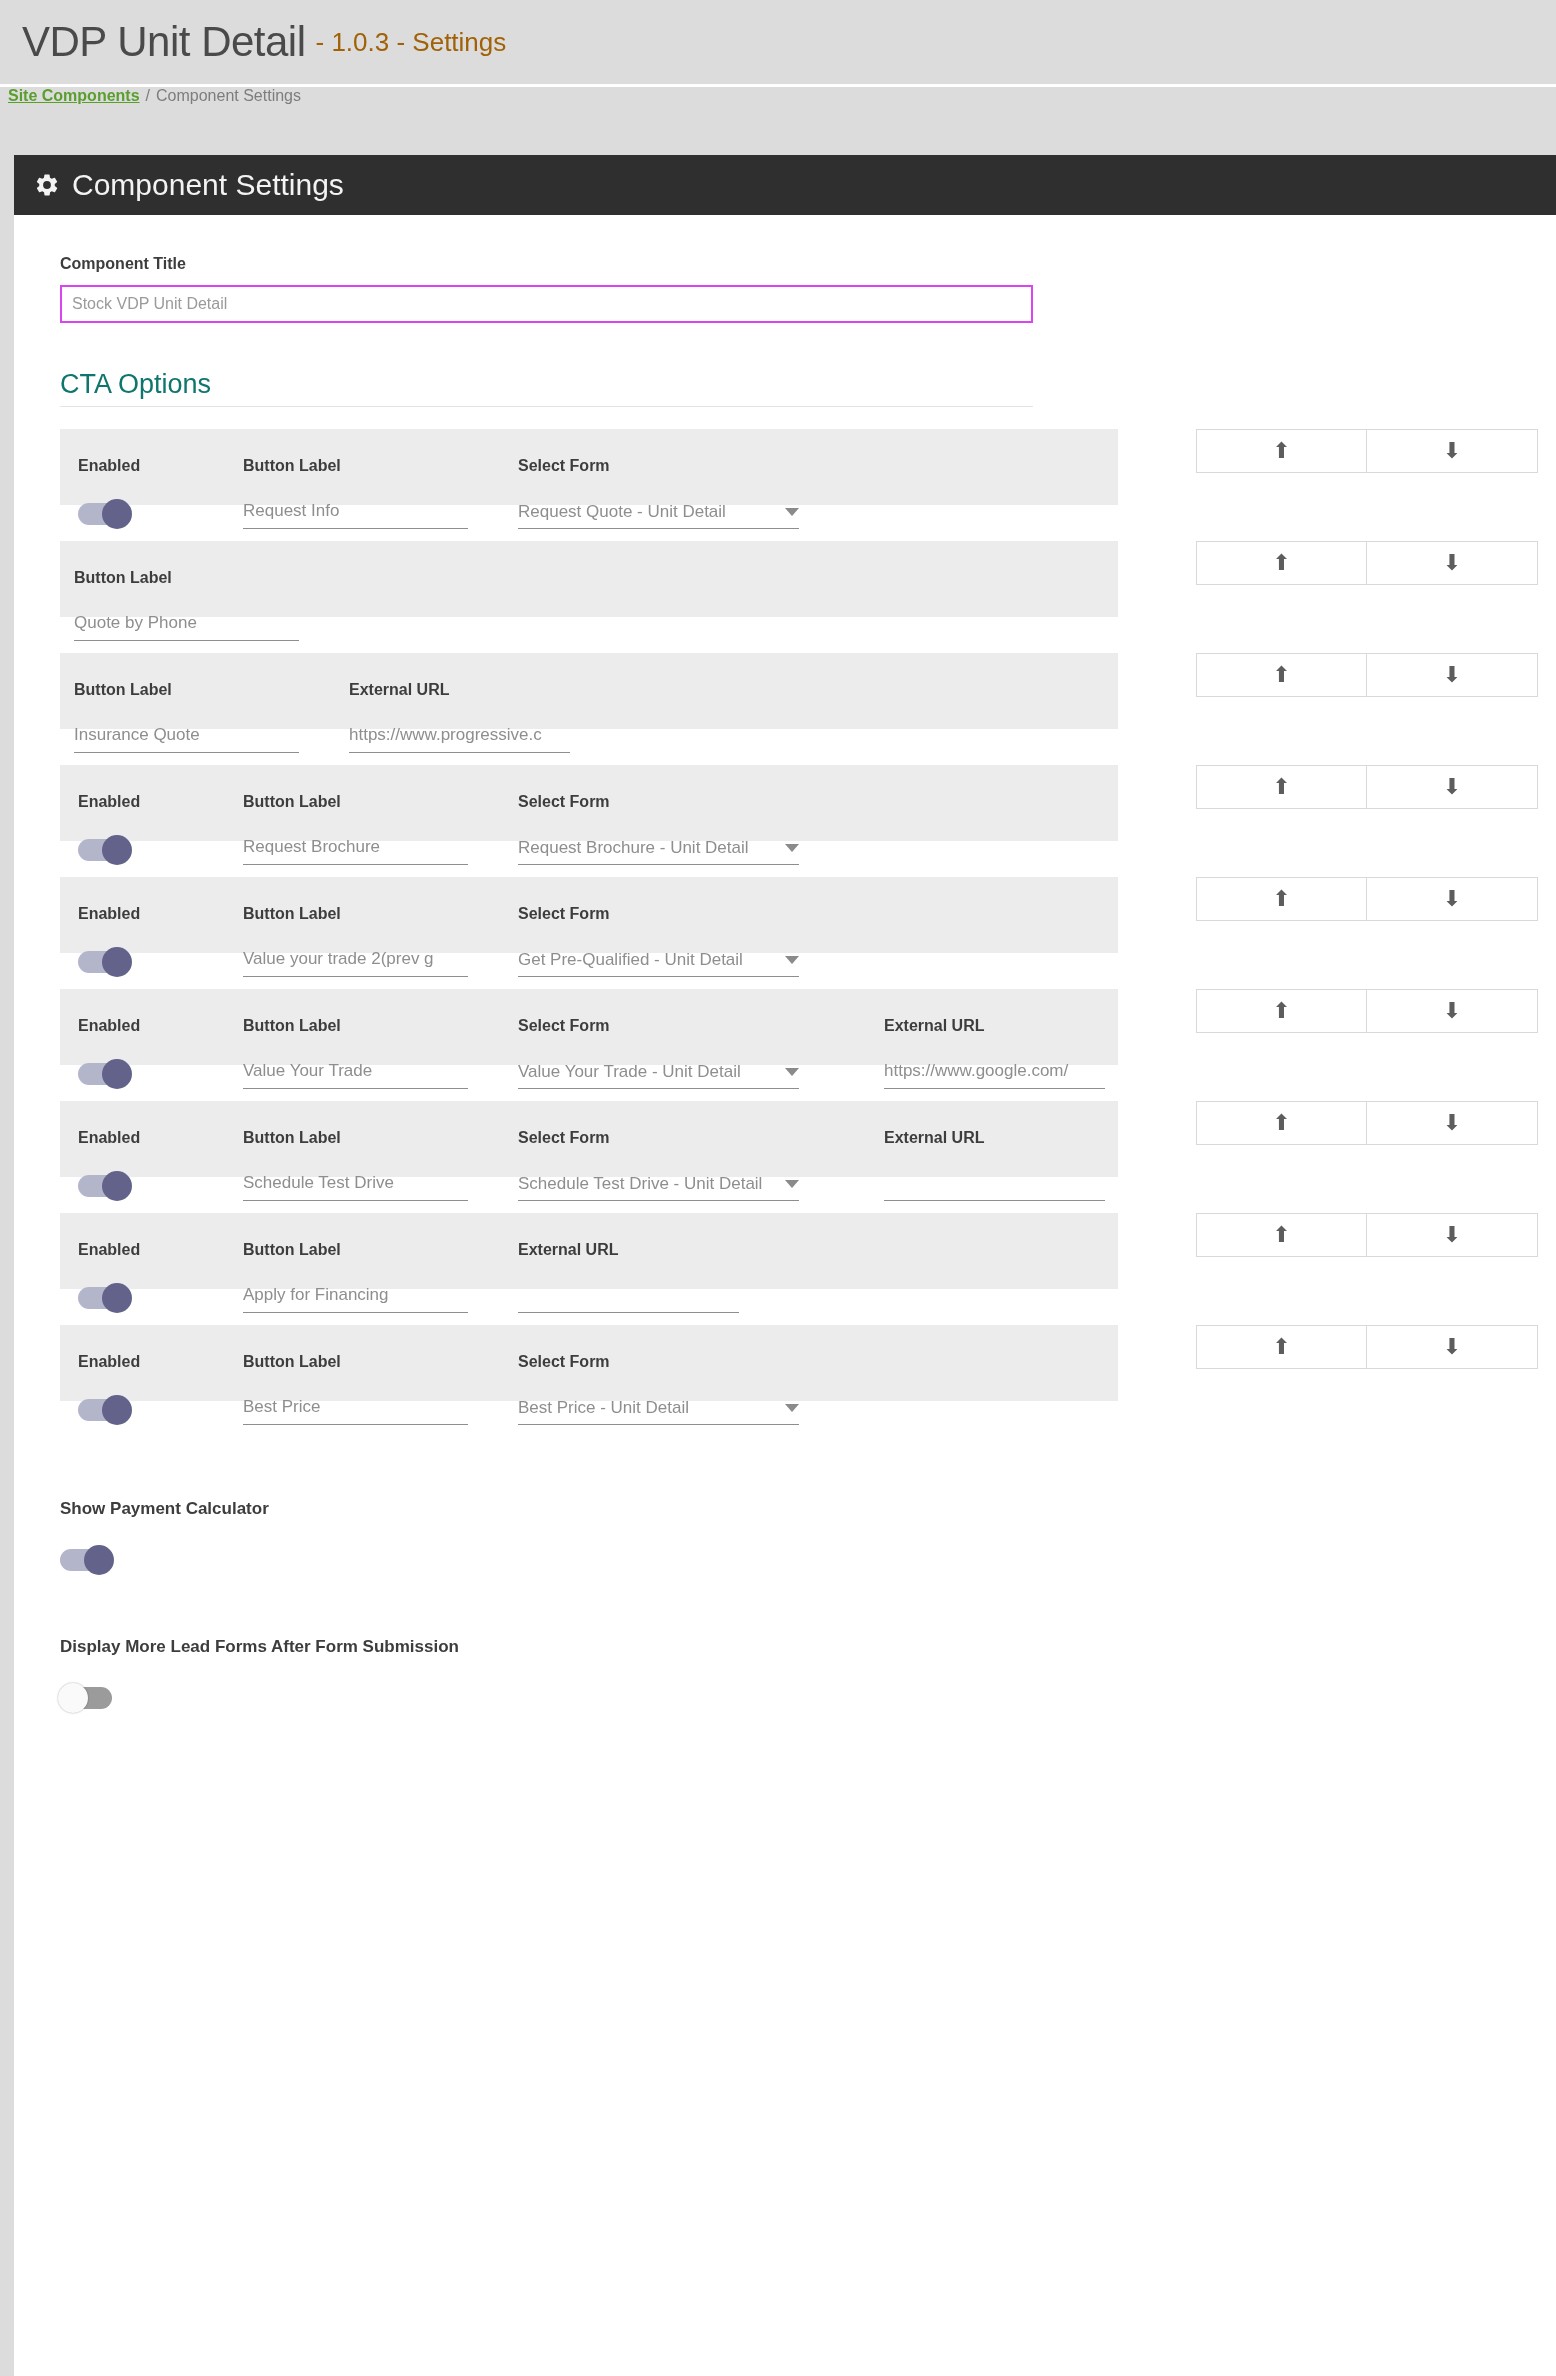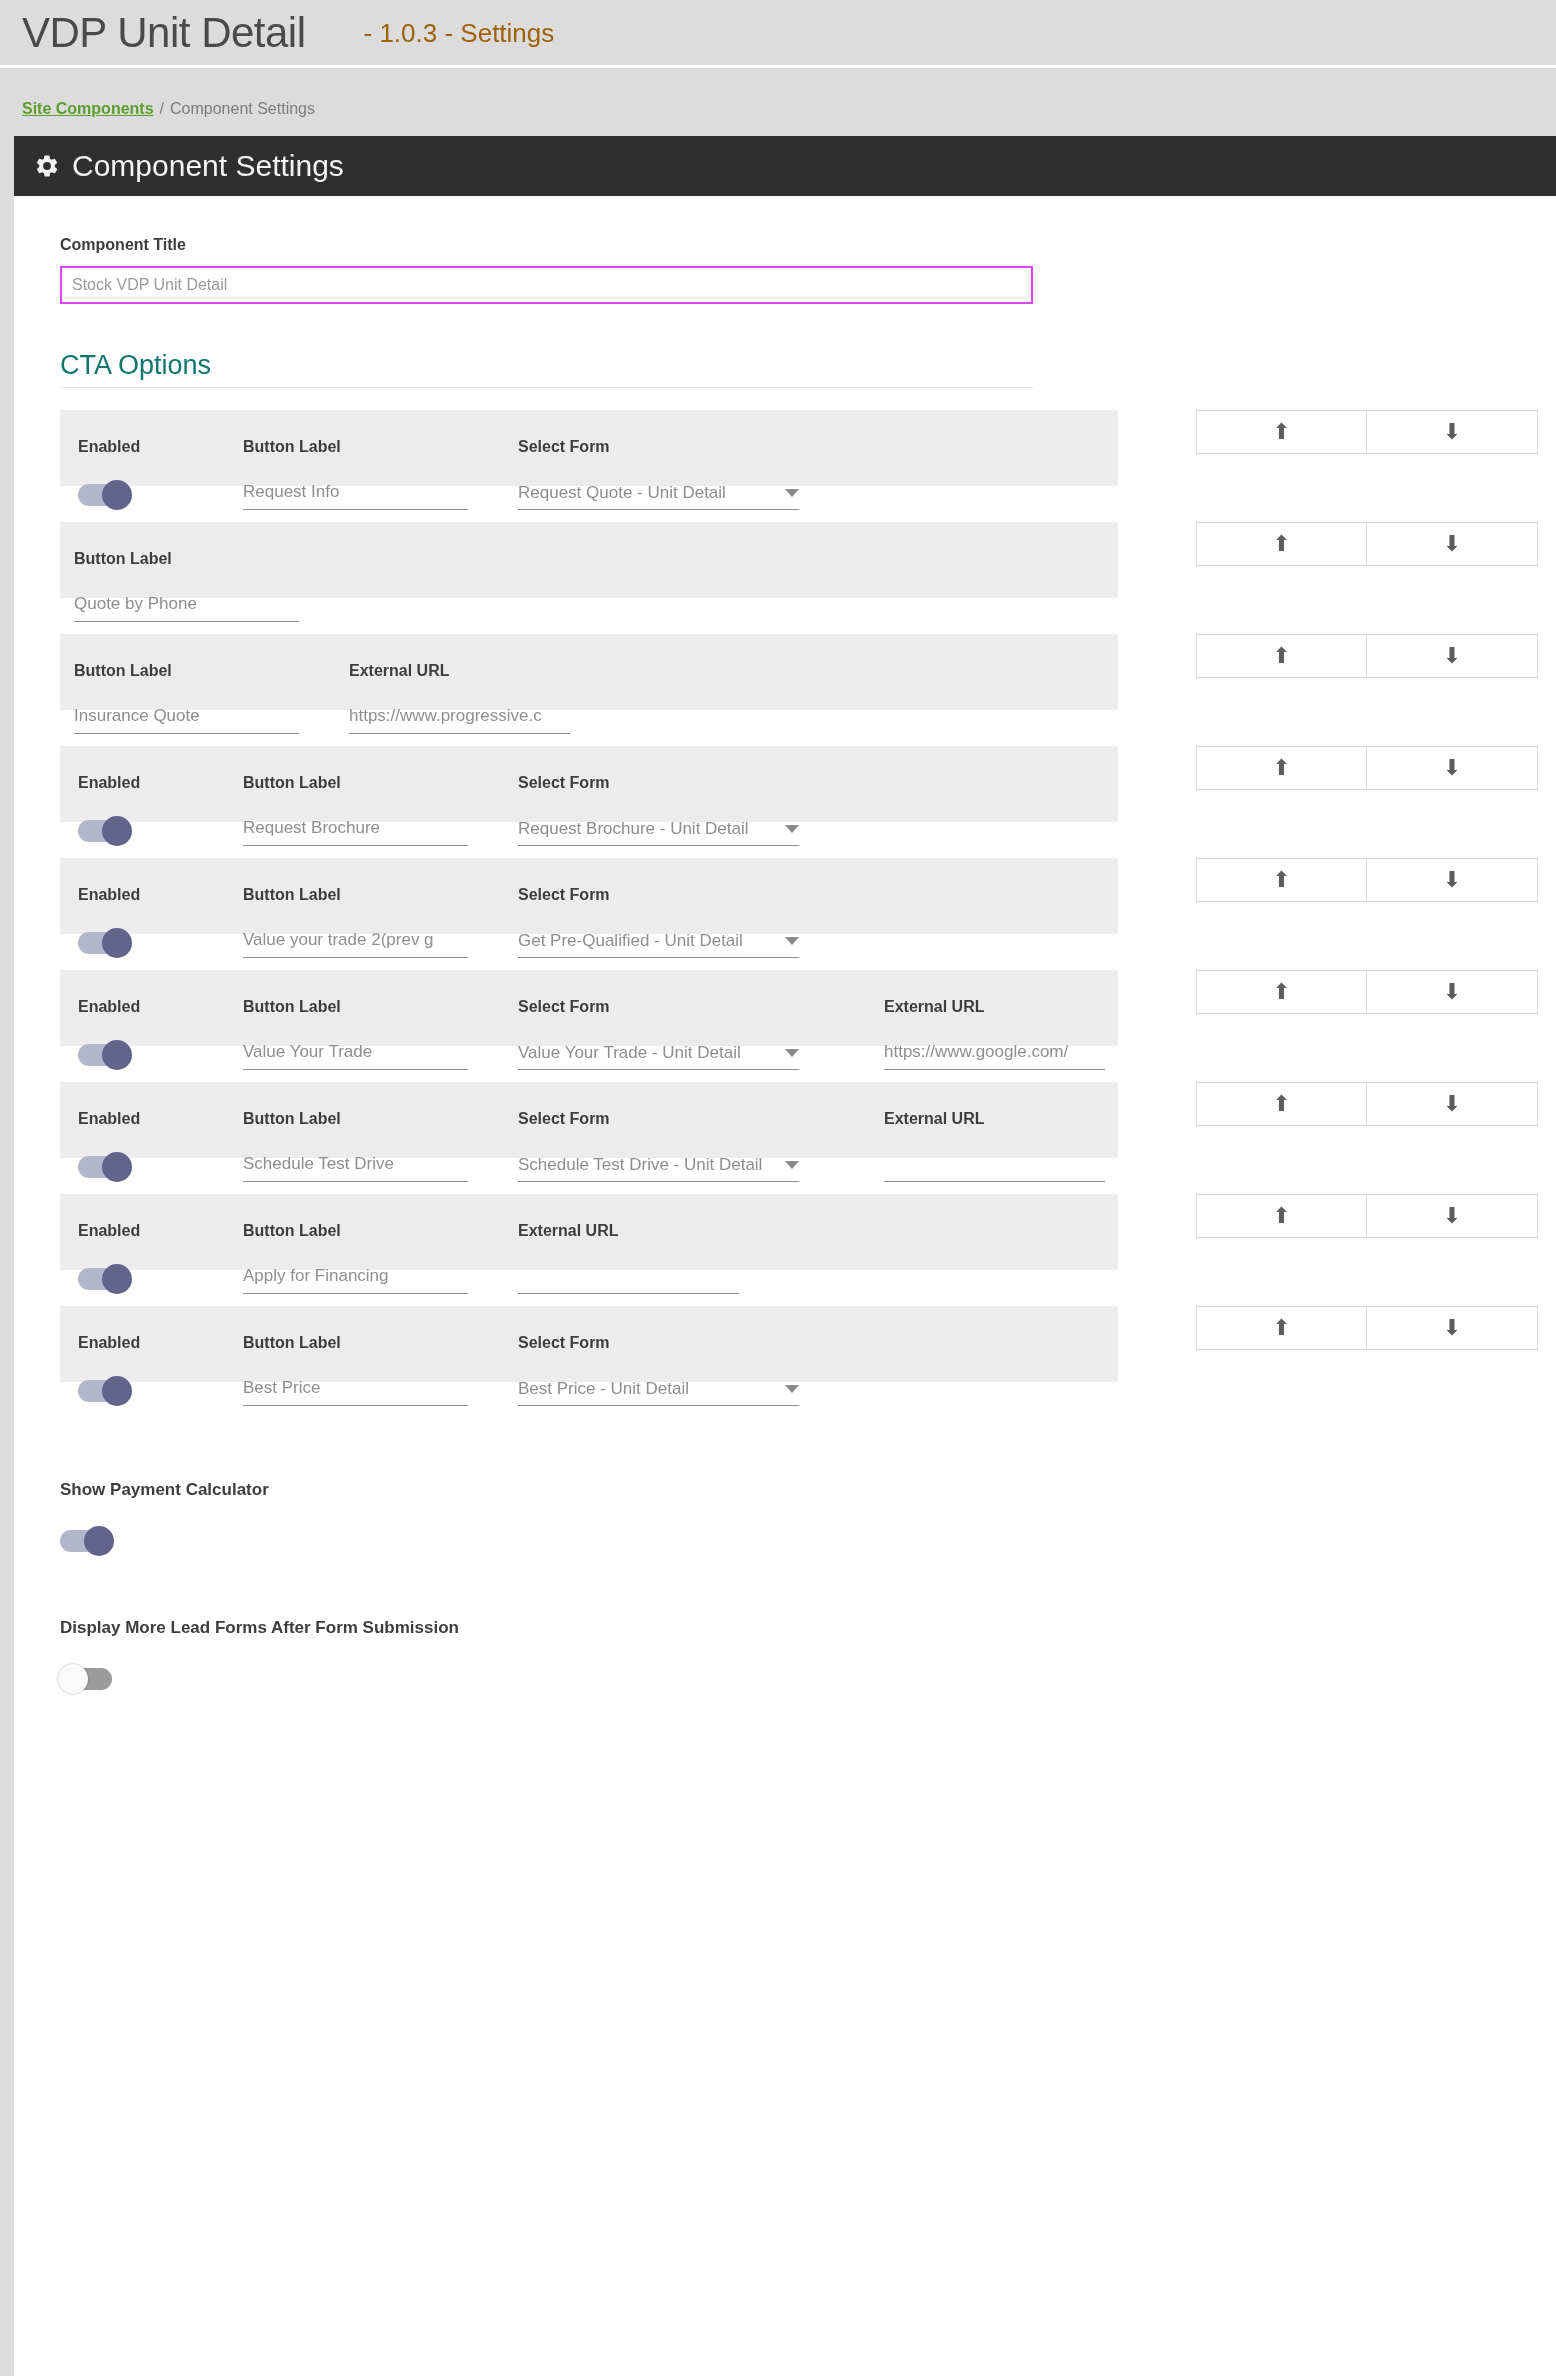--- a/index.html
+++ b/index.html
@@ -7,41 +7,40 @@
   body {
     width:1556px; height:2376px;
     background:#dcdcdc;
     font-family:"Liberation Sans", sans-serif;
     color:#3b3b3b;
     overflow:hidden;
   }
 
   
   .app-header{
-    height:68px; background:#dcdcdc;
+    height:87px; background:#dcdcdc;
     display:flex; align-items:center;
     padding:0 22px;
     border-bottom:3px solid #ffffff;
-    gap:48px;
   }
   .app-title{
     font-size:42px; font-weight:300; color:#4a4a4a; letter-spacing:-0.5px;
     line-height:1;
   }
   .app-version{
     font-size:26px; font-weight:400; color:#a16207; margin-left:10px;
     line-height:1;
     text-align:right;
   }
 
   
   .breadcrumb{
     height:50px; background:#dcdcdc;
-    display:flex; align-items:flex-end;
-    padding:0 22px;
+    display:flex; align-items:flex-start;
+    padding:0 8px;
     font-size:16px;
   }
   .crumb-link{ color:#5a9f2e; font-weight:bold; }
   .crumb-sep{ color:#7d7d7d; margin:0 6px; }
   .crumb-current{ color:#7d7d7d; }
 
   
   .panel-head{
     margin-top:18px;
     height:60px;

